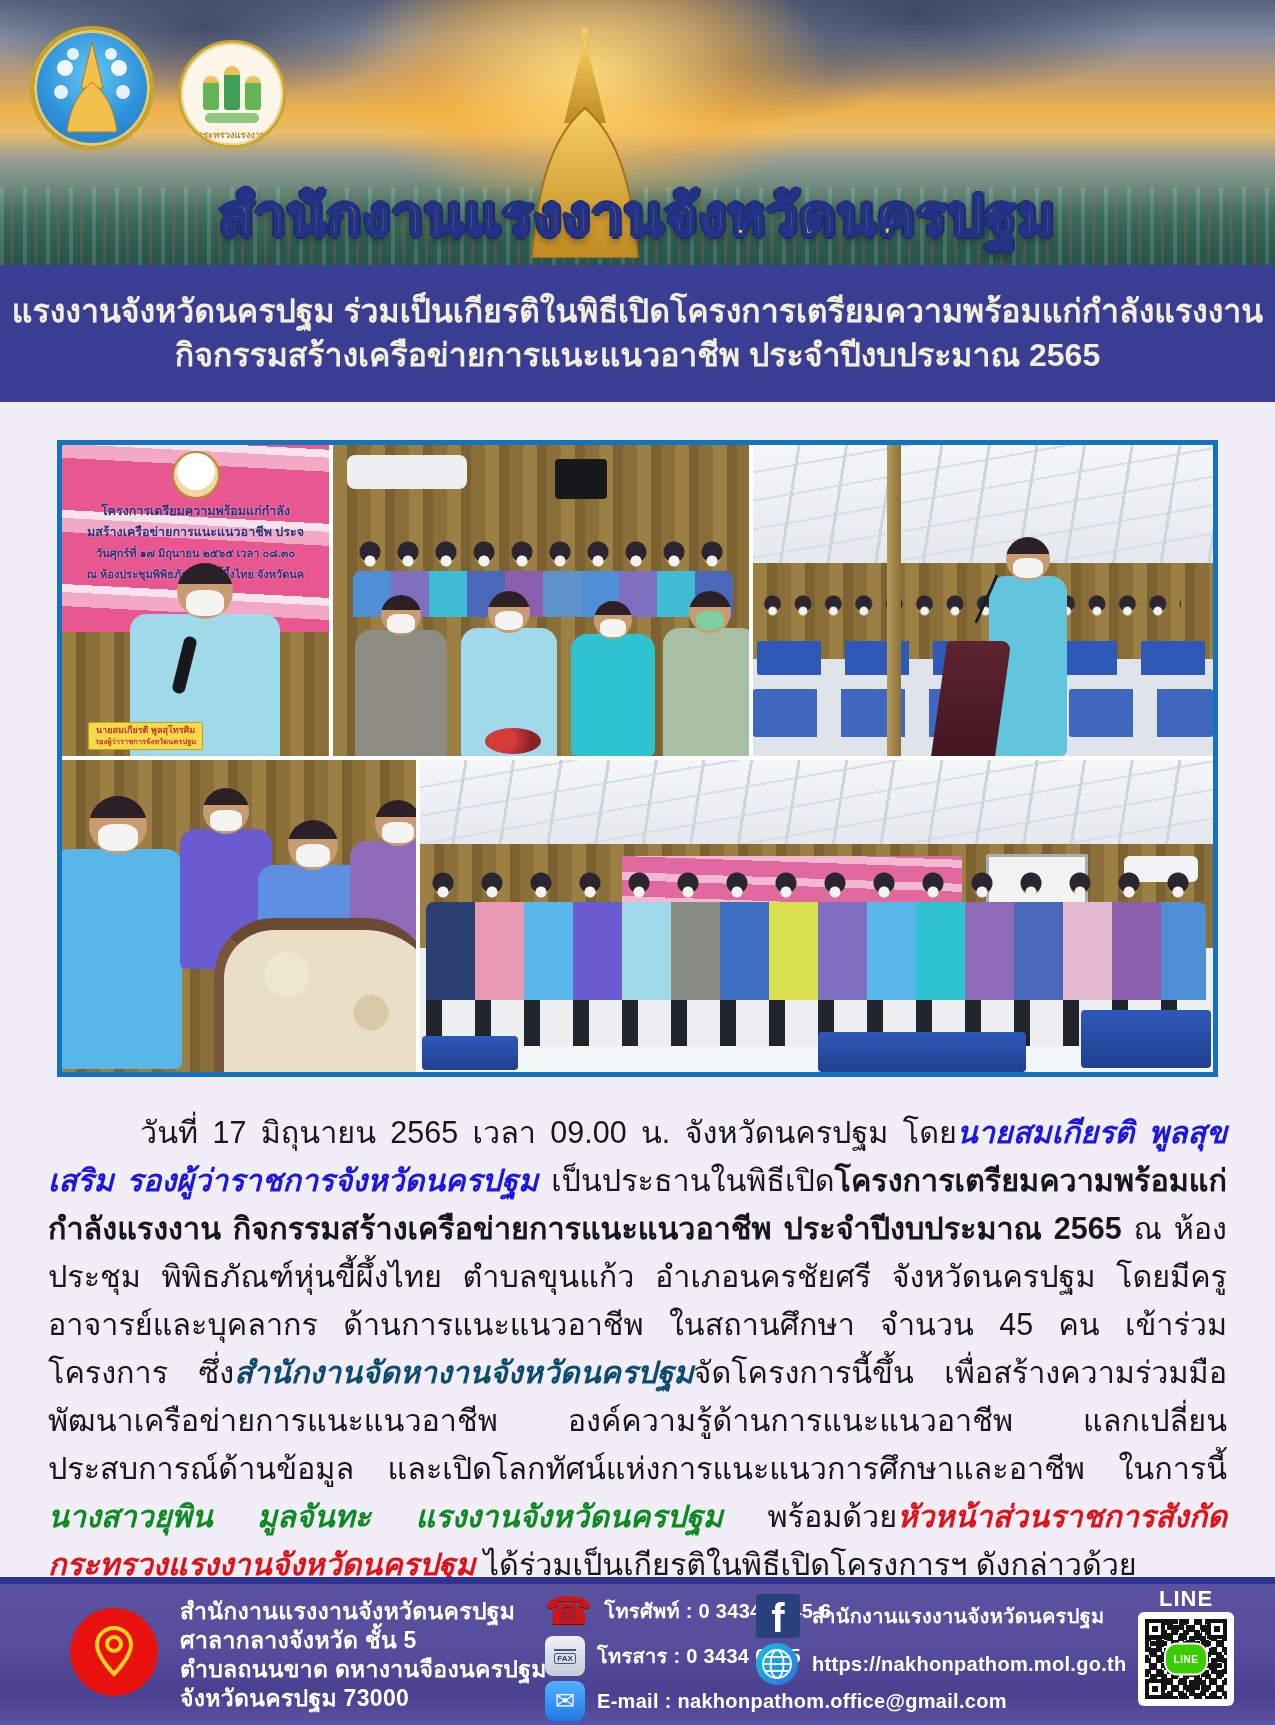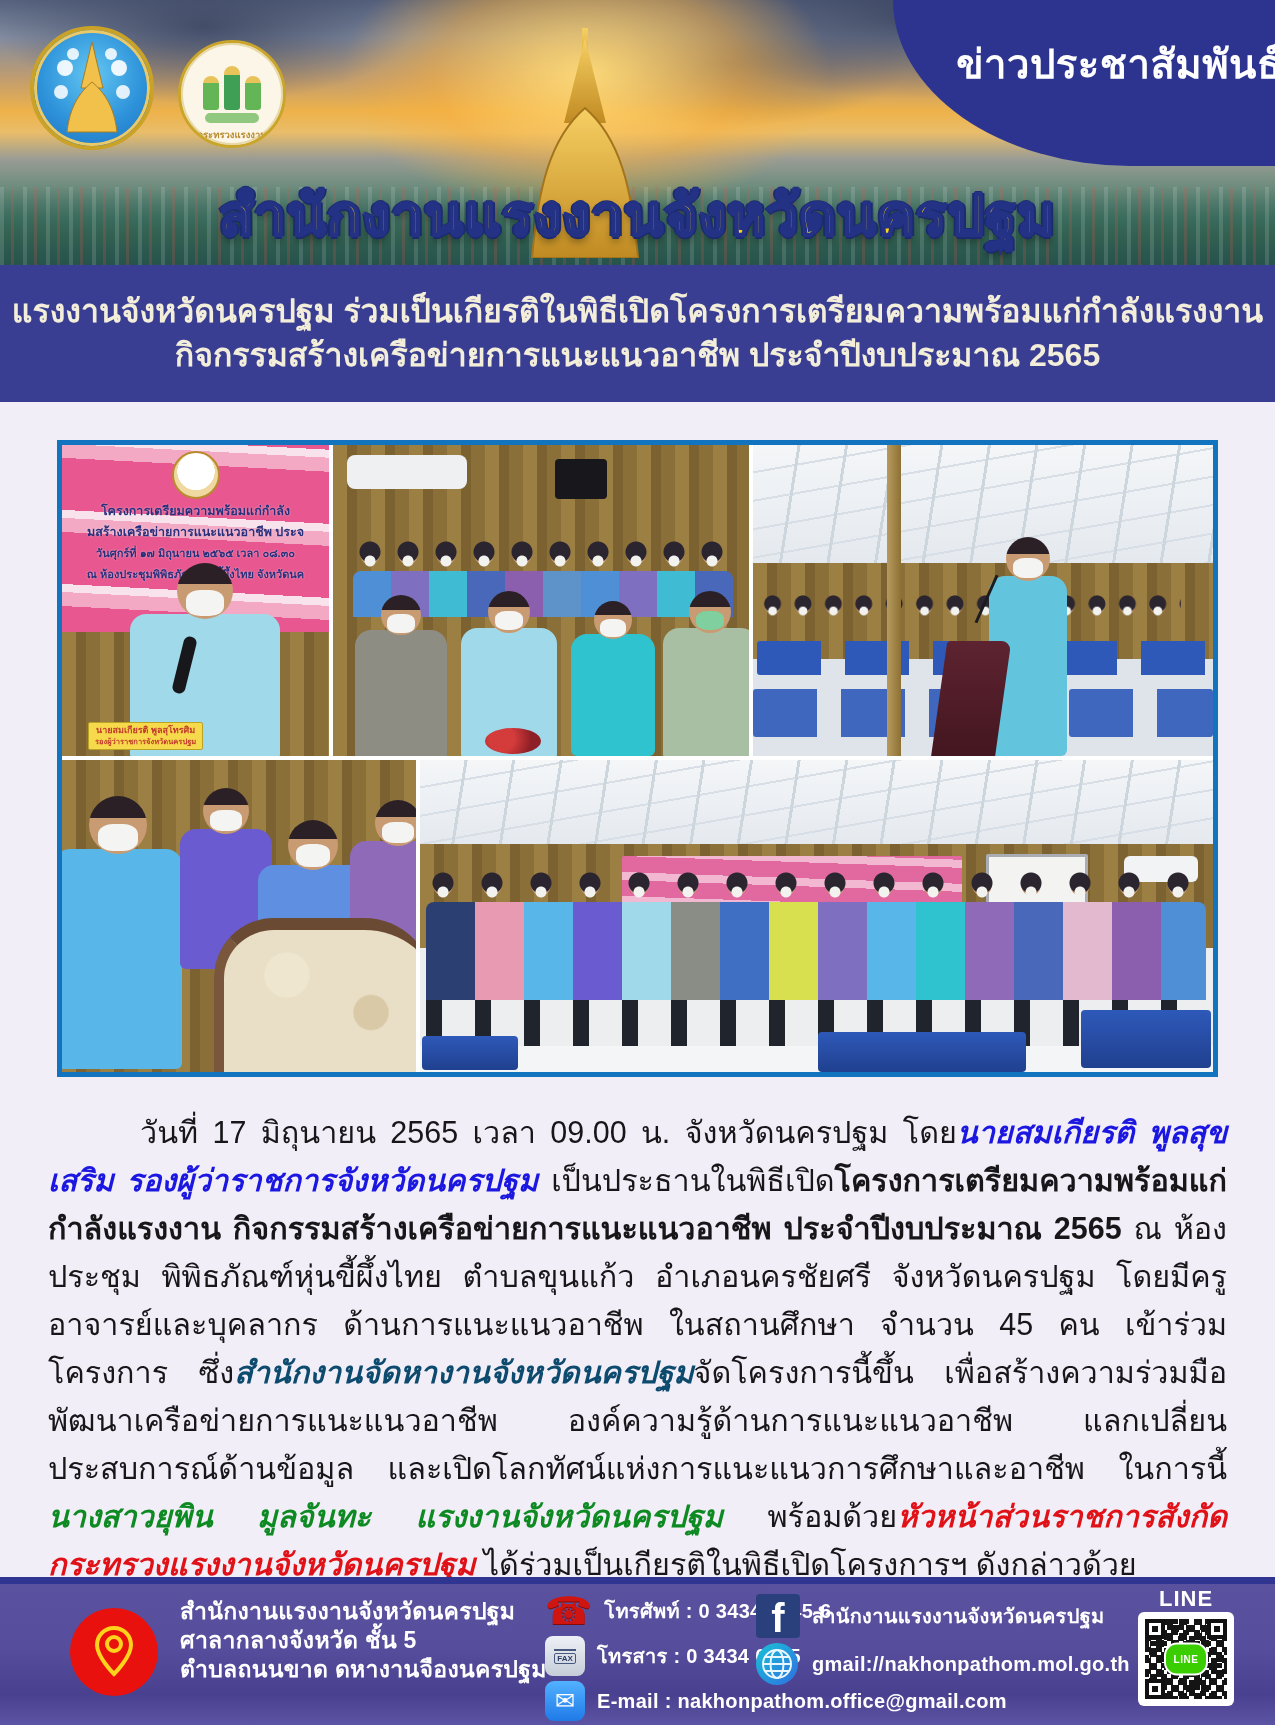--- a/index.html
+++ b/index.html
@@ -169,23 +169,20 @@
     </div>
     <div class="seal seal-ministry">
       <div class="fig-row">
         <div class="fig"></div>
         <div class="fig mid"></div>
         <div class="fig"></div>
       </div>
       <div class="cloud"></div>
       <div class="seal-text">กระทรวงแรงงาน</div>
     </div>
-    <div class="badge">
-      <span>ข่าวประชาสัมพันธ์</span>
-    </div>
     <div class="hero-title">สำนักงานแรงงานจังหวัดนครปฐม</div>
   </div>
 
   <div class="headline">
     <div>แรงงานจังหวัดนครปฐม ร่วมเป็นเกียรติในพิธีเปิดโครงการเตรียมความพร้อมแก่กำลังแรงงาน</div>
     <div>กิจกรรมสร้างเครือข่ายการแนะแนวอาชีพ ประจำปีงบประมาณ 2565</div>
   </div>
 
   <div class="collage">
     <div class="prow prow1">
@@ -320,20 +317,21 @@
     <div class="pin-badge">
       <svg width="44" height="56" viewBox="0 0 44 56">
         <path d="M22 4 C12 4 5 12 5 21 C5 33 22 50 22 50 C22 50 39 33 39 21 C39 12 32 4 22 4 Z" fill="none" stroke="#ffd21c" stroke-width="4"></path>
         <circle cx="22" cy="20" r="7" fill="none" stroke="#ffd21c" stroke-width="4"></circle>
       </svg>
     </div>
     <div class="address">
       <div>สำนักงานแรงงานจังหวัดนครปฐม</div>
       <div>ศาลากลางจังหวัด ชั้น 5</div>
       <div>ตำบลถนนขาด ดหางานจืองนครปฐม</div>
+      <div>จังหวัดนครปฐม 73000</div>
     </div>
 
     <div class="c-row" style="left:545px;top:8px;">
       <span class="phone-ico">☎</span>
       <span class="label">โทรศัพท์ : 0 3434 0045-6</span>
     </div>
     <div class="c-row" style="left:545px;top:52px;">
       <span class="fax-ico">
         <span class="fl"></span>
         <span class="ft">FAX</span>
@@ -357,21 +355,21 @@
               <stop offset="1" stop-color="#2f6fe0"></stop>
             </linearGradient>
           </defs>
         <circle cx="23" cy="23" r="21" fill="url(#g2)"></circle>
         <circle cx="23" cy="23" r="14" fill="none" stroke="#eaf6ff" stroke-width="2"></circle>
         <ellipse cx="23" cy="23" rx="6.5" ry="14" fill="none" stroke="#eaf6ff" stroke-width="2"></ellipse>
         <line x1="9" y1="23" x2="37" y2="23" stroke="#eaf6ff" stroke-width="2"></line>
         <line x1="11" y1="16" x2="35" y2="16" stroke="#eaf6ff" stroke-width="2"></line>
         <line x1="11" y1="30" x2="35" y2="30" stroke="#eaf6ff" stroke-width="2"></line>
       </svg>
-      <span class="label">gmail://nakhonpathom.mol.go.th</span>
+      <span class="label">https://nakhonpathom.mol.go.th</span>
     </div>
 
     <div class="line-label">LINE</div>
     <div class="qr">
       <div class="qr-noise"></div>
       <div class="qr-eye" style="left:7px;top:7px;">
           <i></i>
         </div>
       <div class="qr-eye" style="right:7px;top:7px;">
           <i></i>

